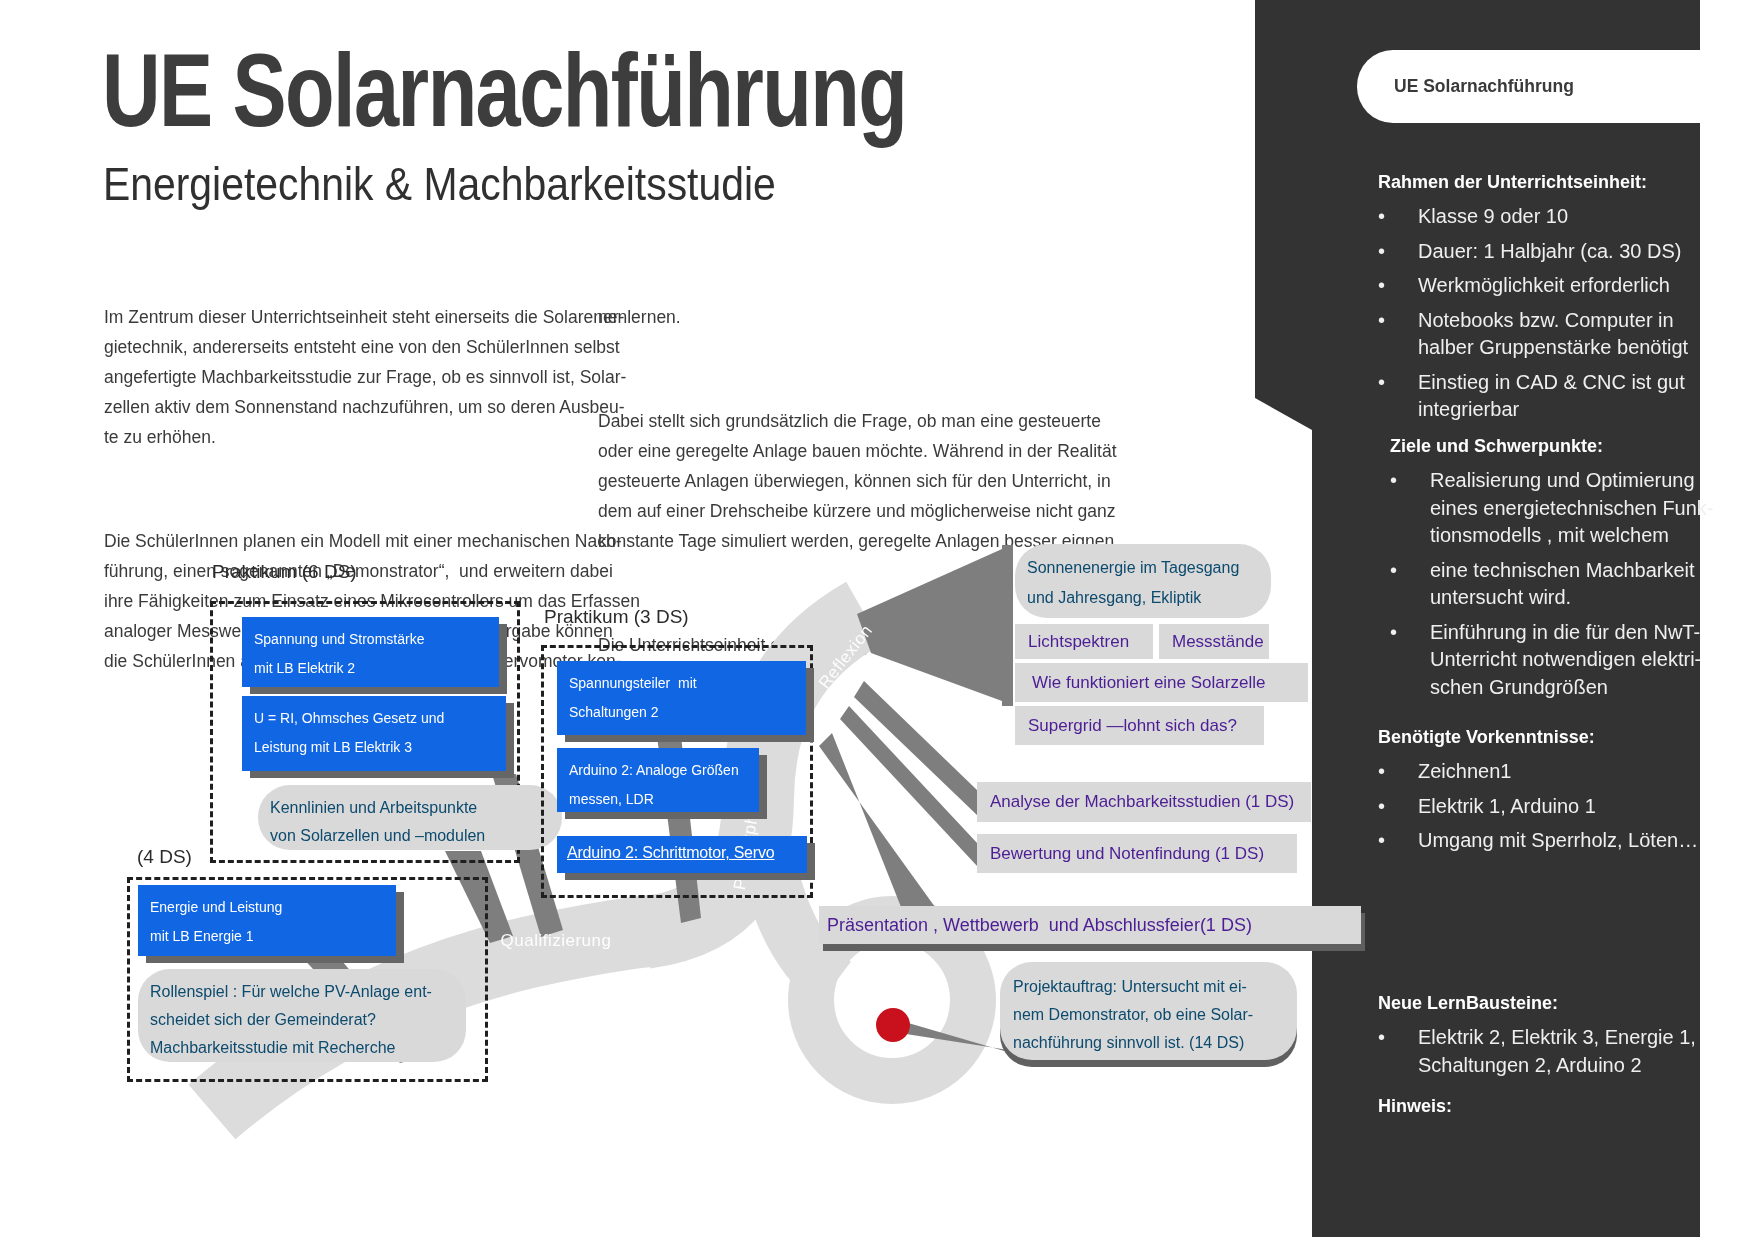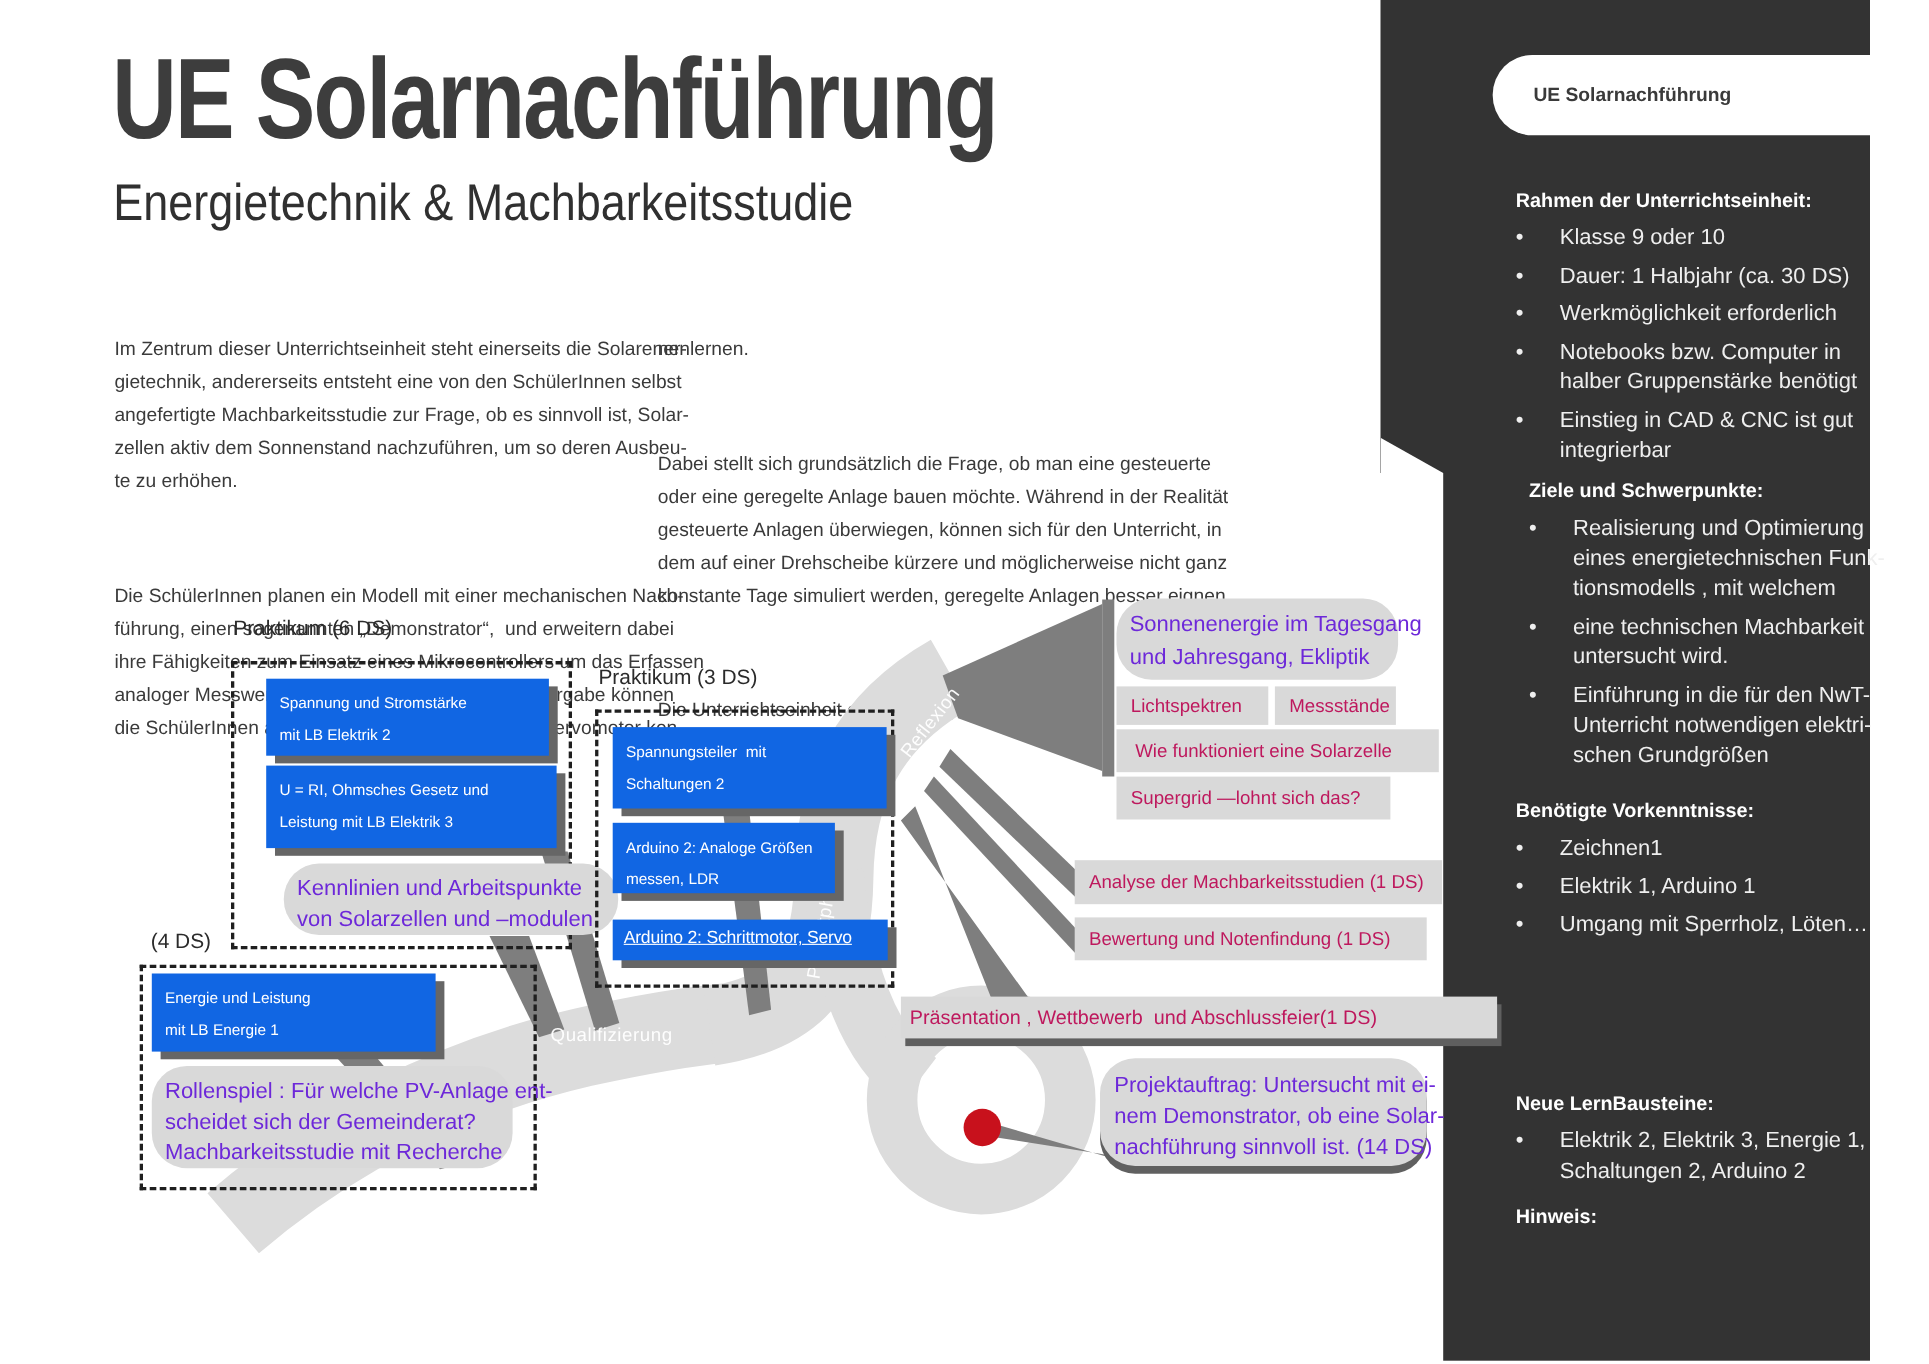--- a/index.html
+++ b/index.html
@@ -34,23 +34,23 @@
   .sb-text{font-size:17.5px;line-height:28px;white-space:pre;}
   .s0{top:172px;} .s1{top:436px;margin-left:12px;} .s2{top:727px;} .s3{top:993px;} .s4{top:1096px;}
 
   
   svg.diagram{position:absolute;left:0;top:0;z-index:3;}
   .glabel{font-size:19px;color:#2b2b2b;z-index:4;white-space:pre;}
   .dashed{border:3px dashed #1f1f1f;box-sizing:border-box;z-index:4;}
   .bbox{background:#1166e3;color:#ffffff;font-size:14px;line-height:29px;padding:8px 12px;
         box-sizing:border-box;z-index:4;white-space:pre;box-shadow:8px 7px 0 #666666;}
   .bbox.small{font-size:16px;letter-spacing:-0.2px;line-height:21px;padding:6px 10px;}
-  .gbox{background:#d9d9d9;color:#6d28d9;font-size:20px;line-height:30px;padding:9px 12px;
+  .gbox{background:#d9d9d9;color:#0c4a6e;font-size:16px;line-height:30px;padding:9px 12px;
         box-sizing:border-box;z-index:4;white-space:pre;border-radius:32px;}
-  .rowbox{background:#d9d9d9;color:#be185d;font-size:17px;box-sizing:border-box;z-index:4;
+  .rowbox{background:#d9d9d9;color:#4c1d95;font-size:17px;box-sizing:border-box;z-index:4;
           padding-left:13px;white-space:pre;display:flex;align-items:center;}
   .shadowed{box-shadow:4px 7px 0 #5f5f5f;}
   .shadowed2{box-shadow:0 7px 0 #606060;}
   .phase{z-index:4;color:rgba(255,255,255,0.95);font-size:17px;letter-spacing:0.5px;white-space:pre;}
 </style>
 </head>
 <body>
 
 <div class="page">
 

